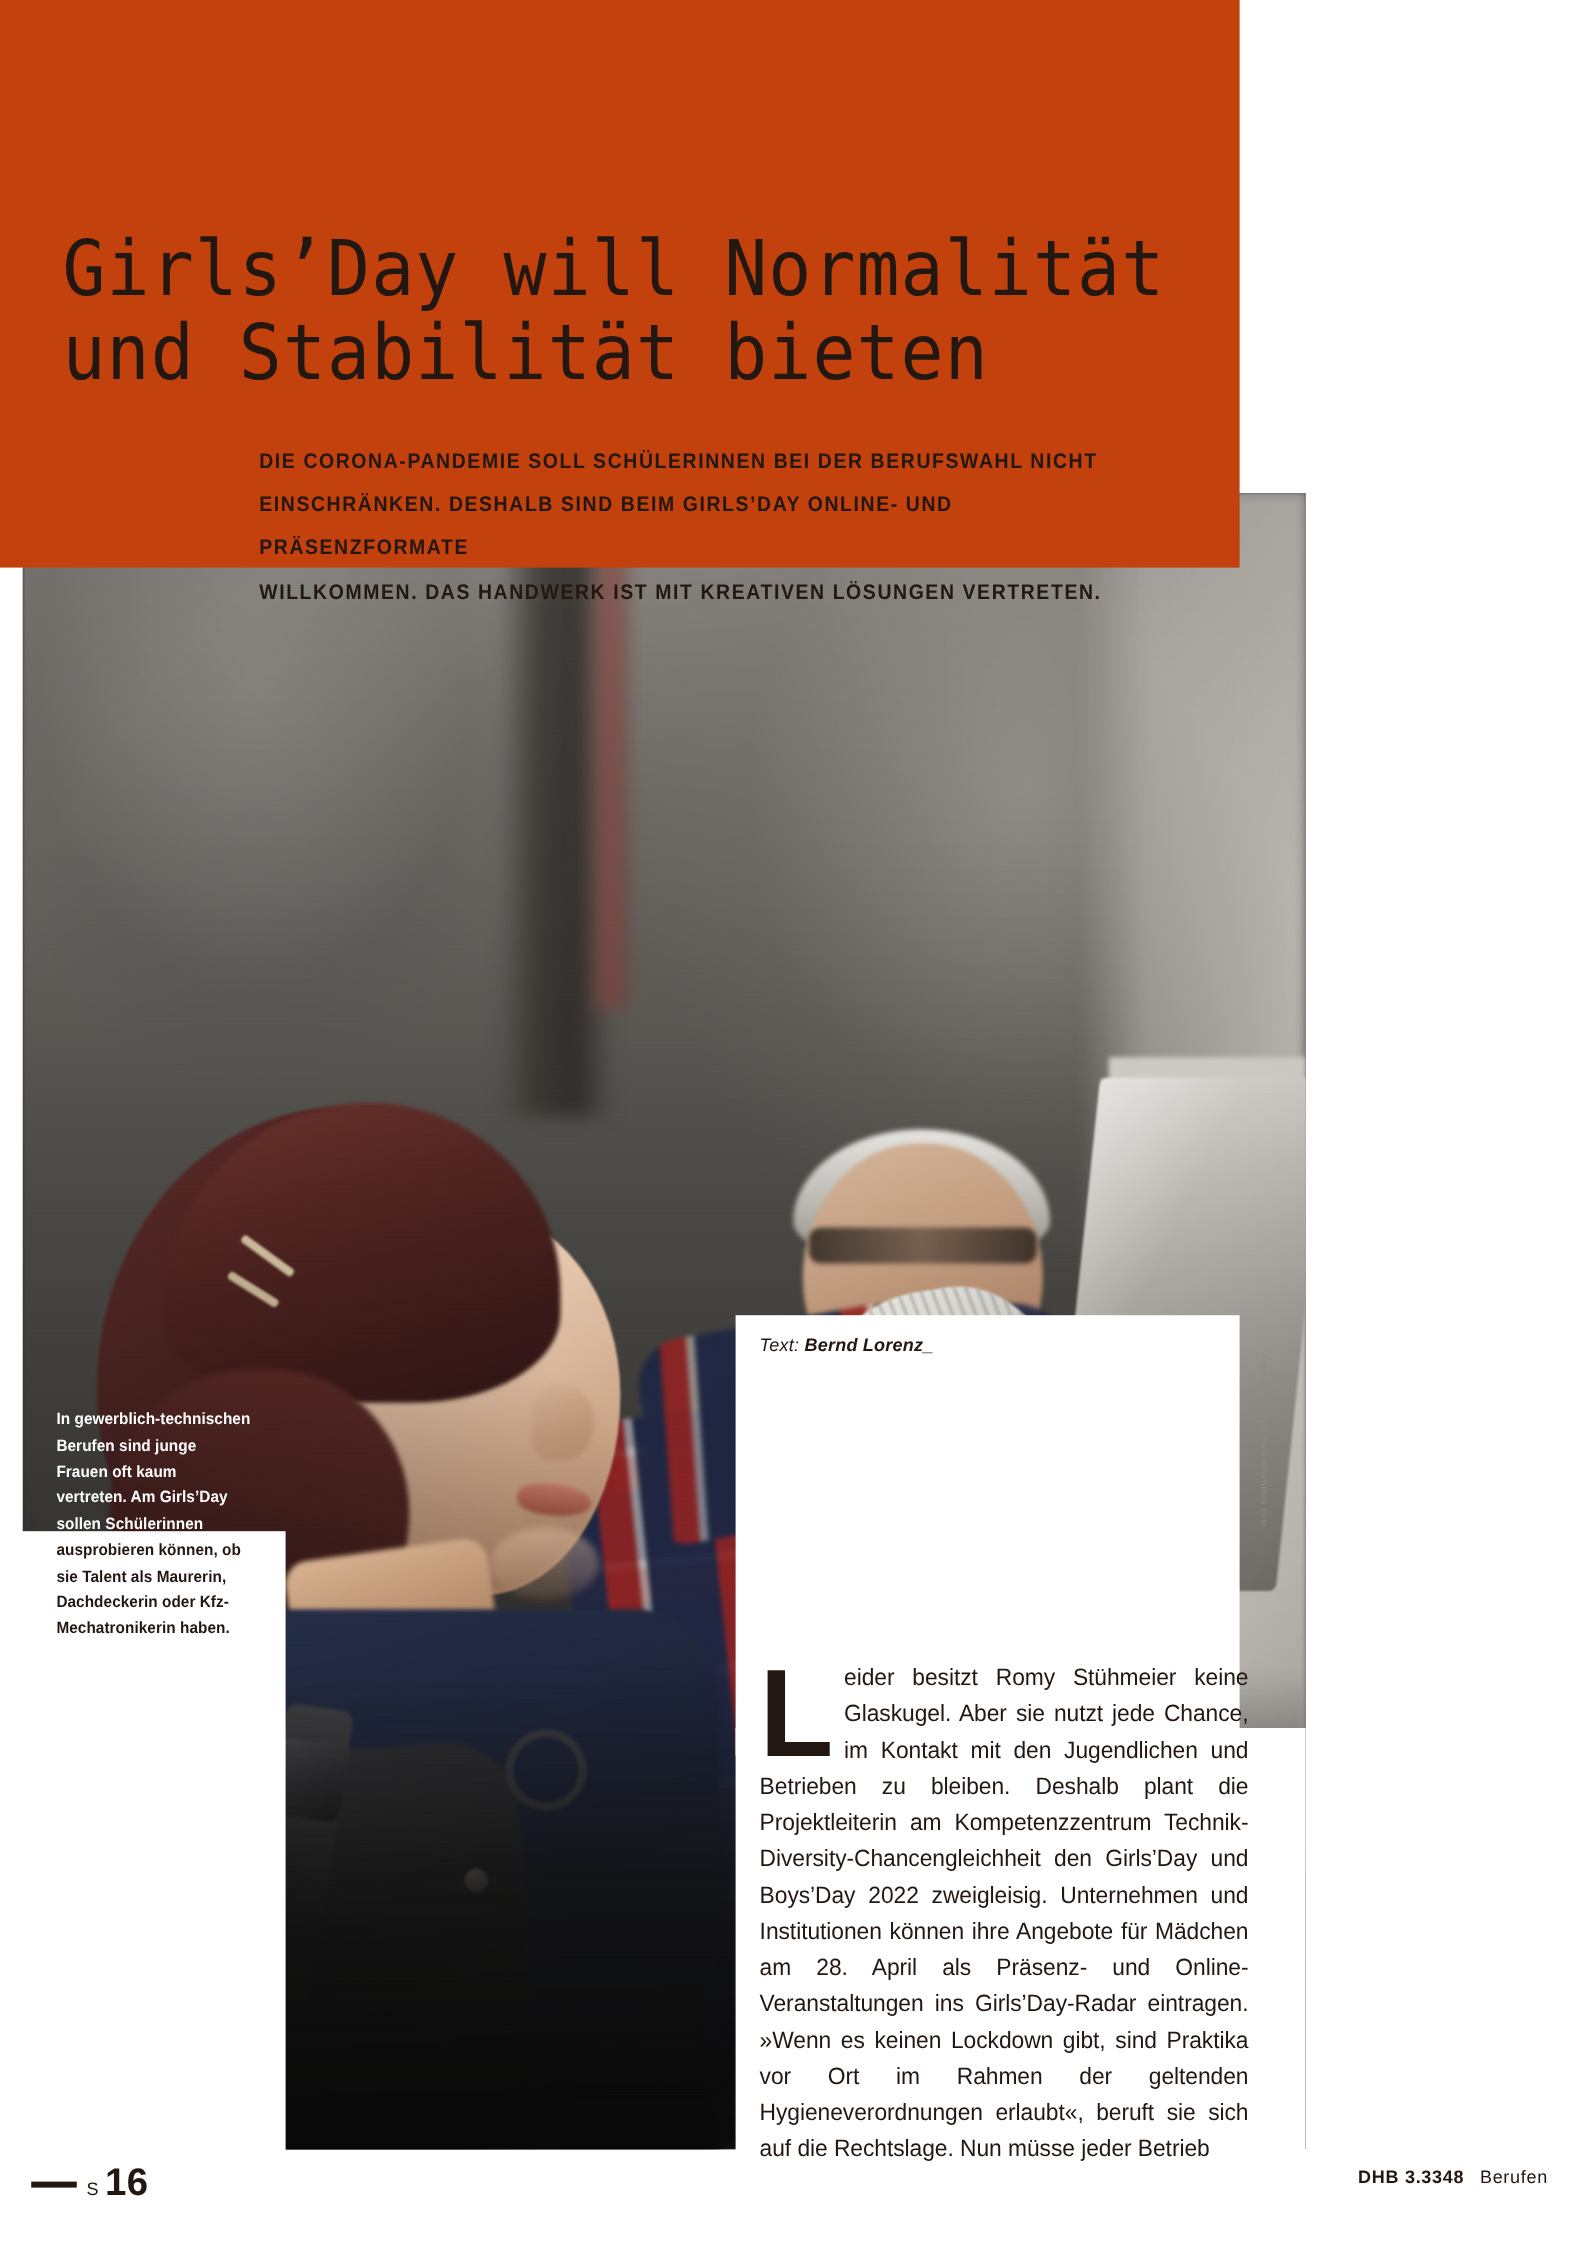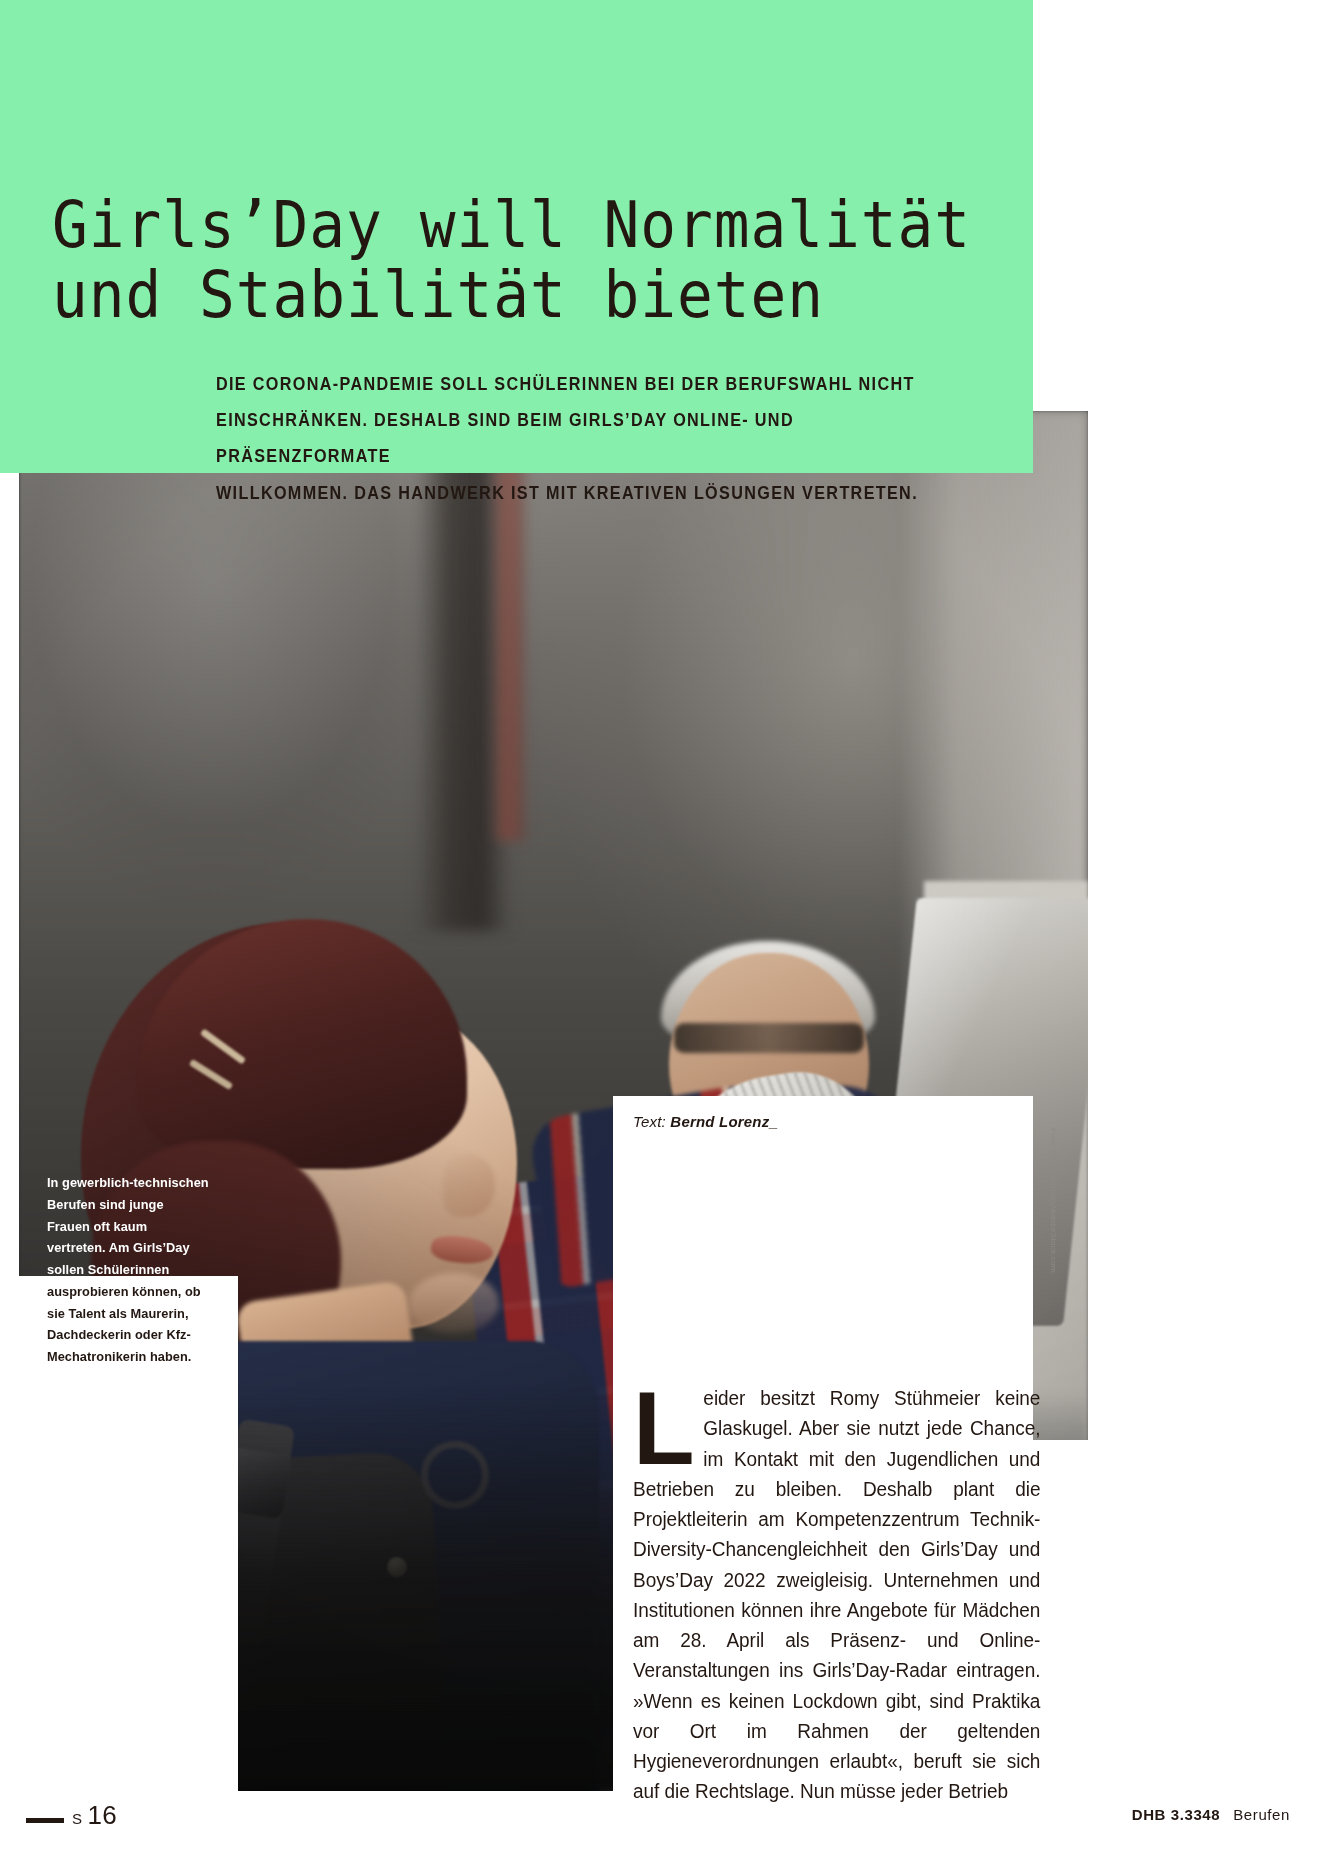--- a/index.html
+++ b/index.html
@@ -352,21 +352,21 @@
       repeating-linear-gradient(0deg, rgba(255,255,255,0.012) 0px, rgba(0,0,0,0.012) 1px, rgba(255,255,255,0) 2px);
     opacity: .9;
   }
 
   
   #title-block {
     position: absolute;
     left: 0; top: 0;
     width: 1033px;
     height: 473px;
-    background: #86efac;
+    background: #c2410c;
     z-index: 5;
   }
   #headline {
     position: absolute;
     left: 52px;
     top: 190px;
     width: 1010px;
     font-family: "DejaVu Sans Mono", "Liberation Mono", monospace;
     font-weight: 400;
     font-size: 64px;
@@ -524,22 +524,22 @@
     color: #231712;
     white-space: nowrap;
   }
   #folio .folio-s {
     font-size: 15px;
     font-weight: 400;
     letter-spacing: 0.5px;
     vertical-align: baseline;
   }
   #folio .folio-num {
-    font-size: 26px;
-    font-weight: 400;
+    font-size: 32px;
+    font-weight: 700;
     letter-spacing: 0.3px;
     margin-left: 5px;
   }
   #footer-right {
     position: absolute;
     right: 36px; top: 1806px;
     font-family: "Liberation Sans Narrow", "Liberation Sans", sans-serif;
     font-size: 15px;
     color: #231712;
     white-space: nowrap;

